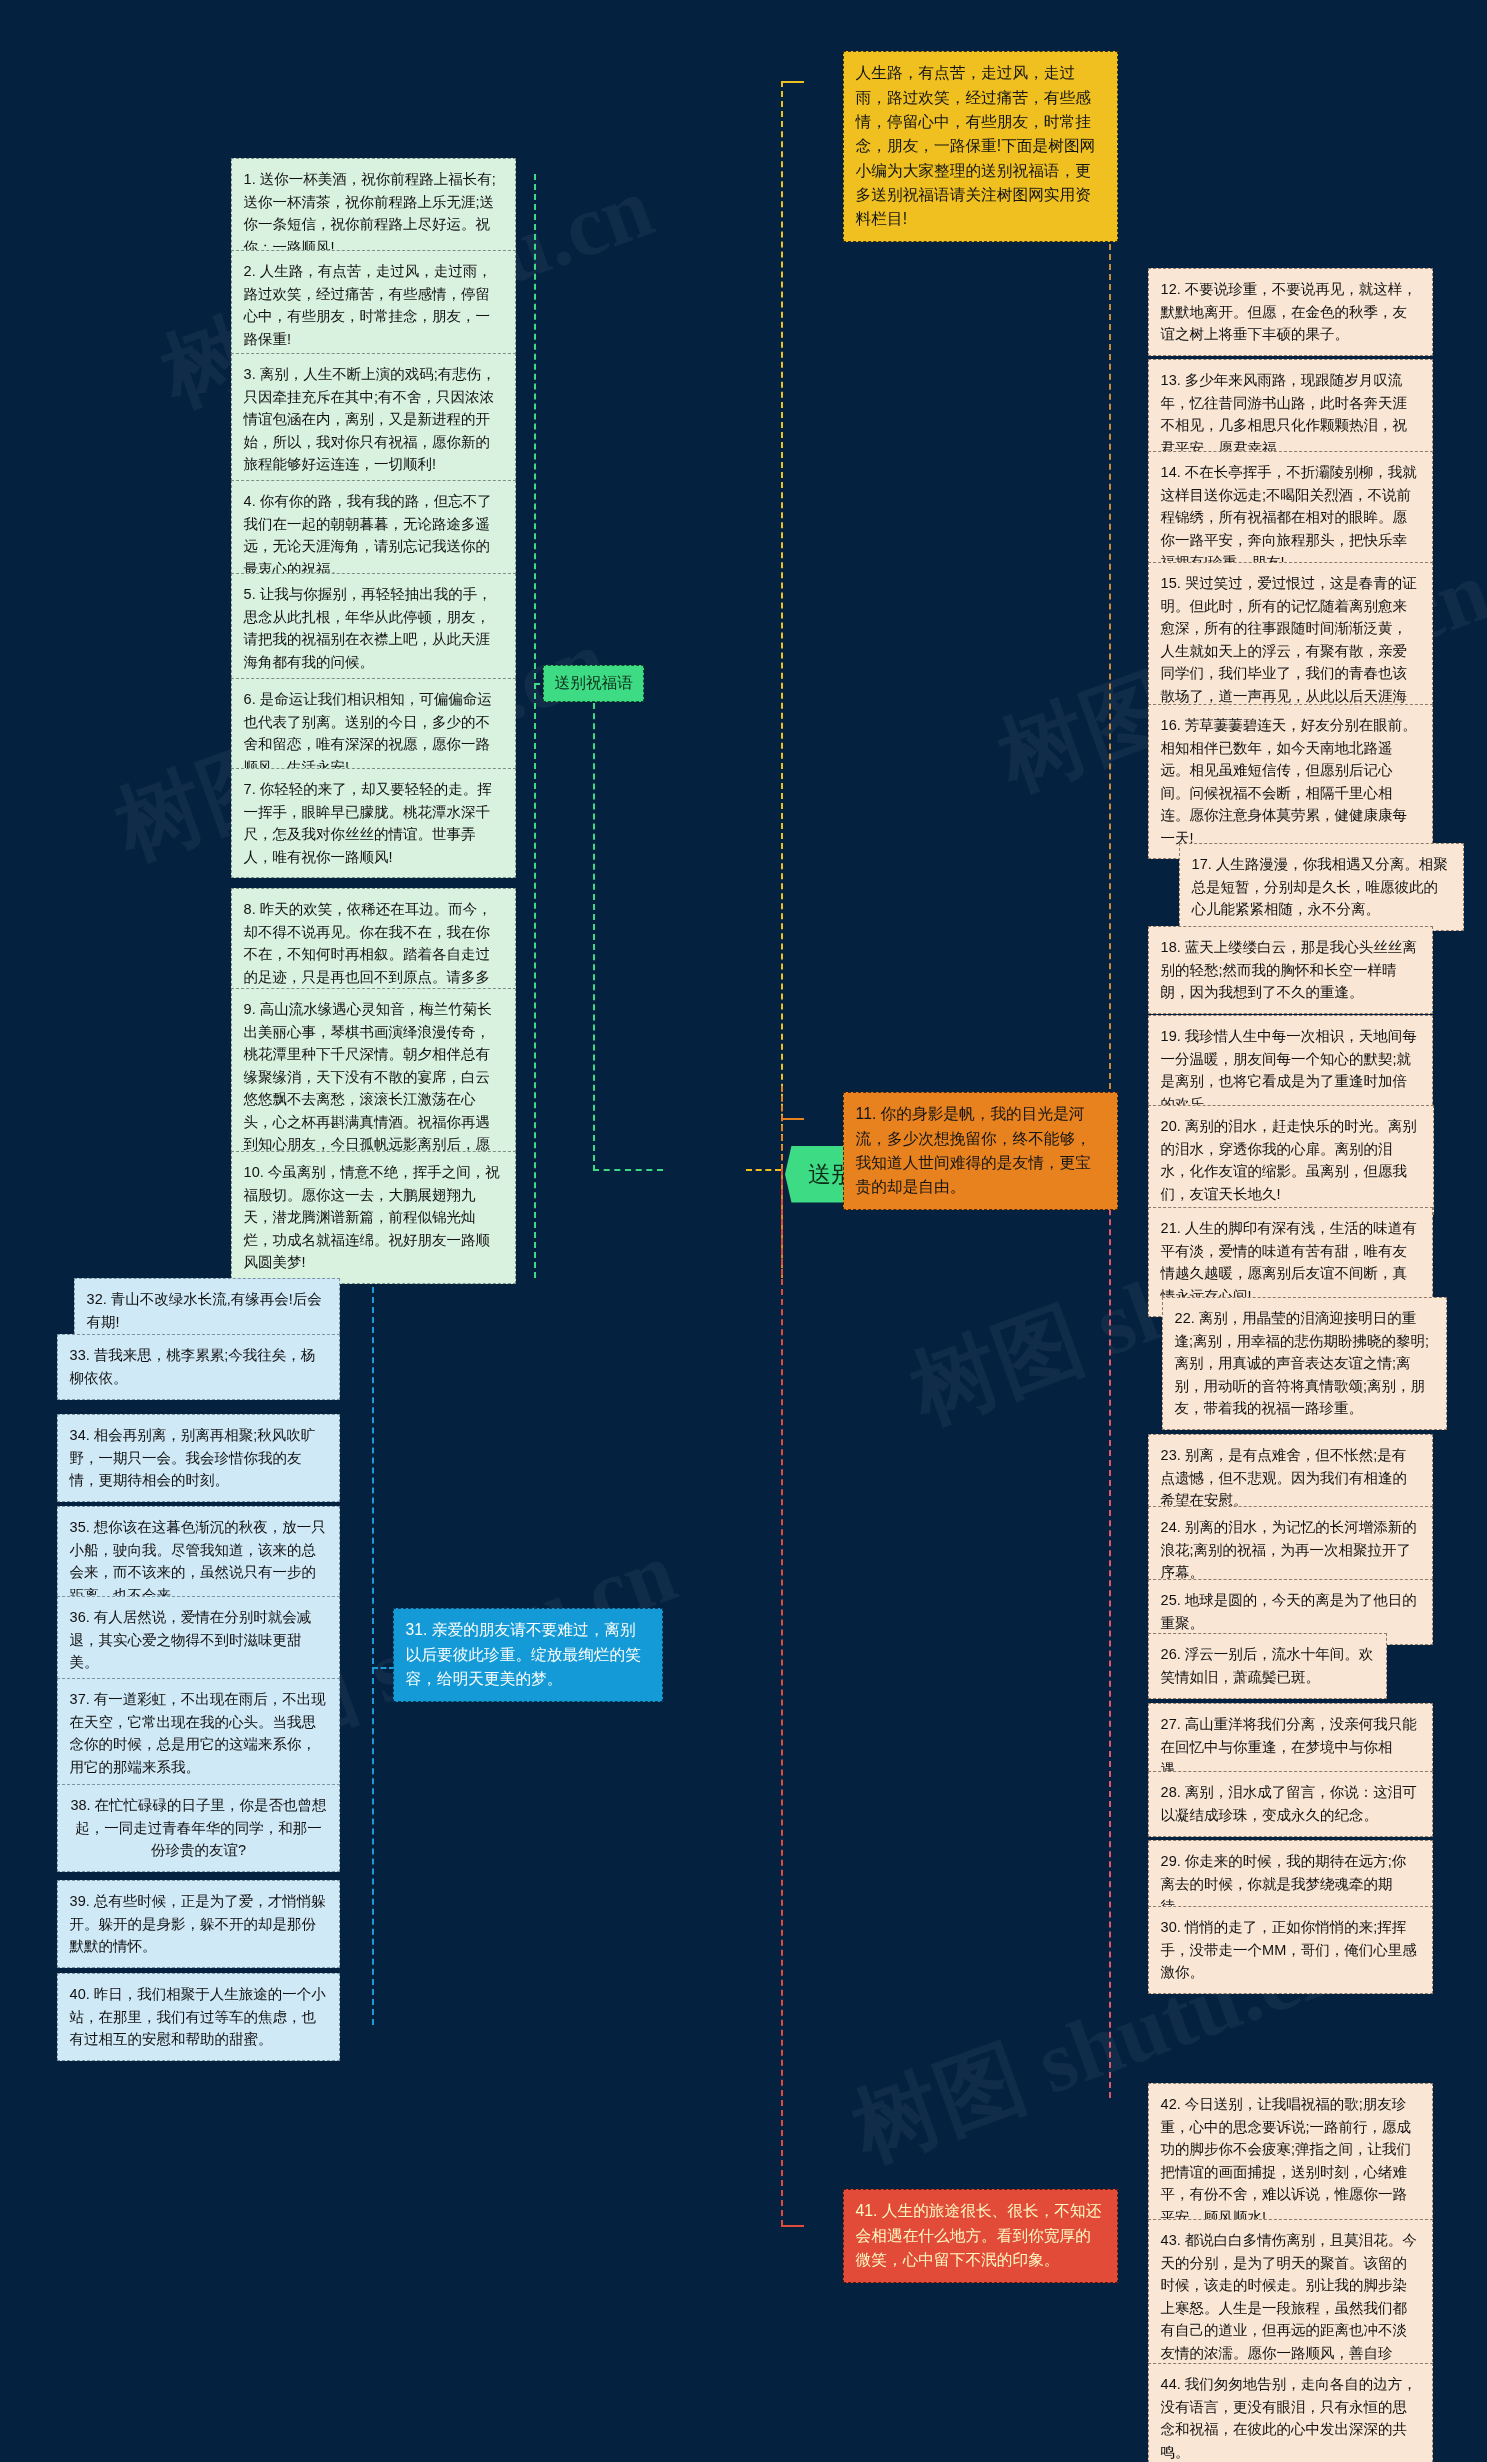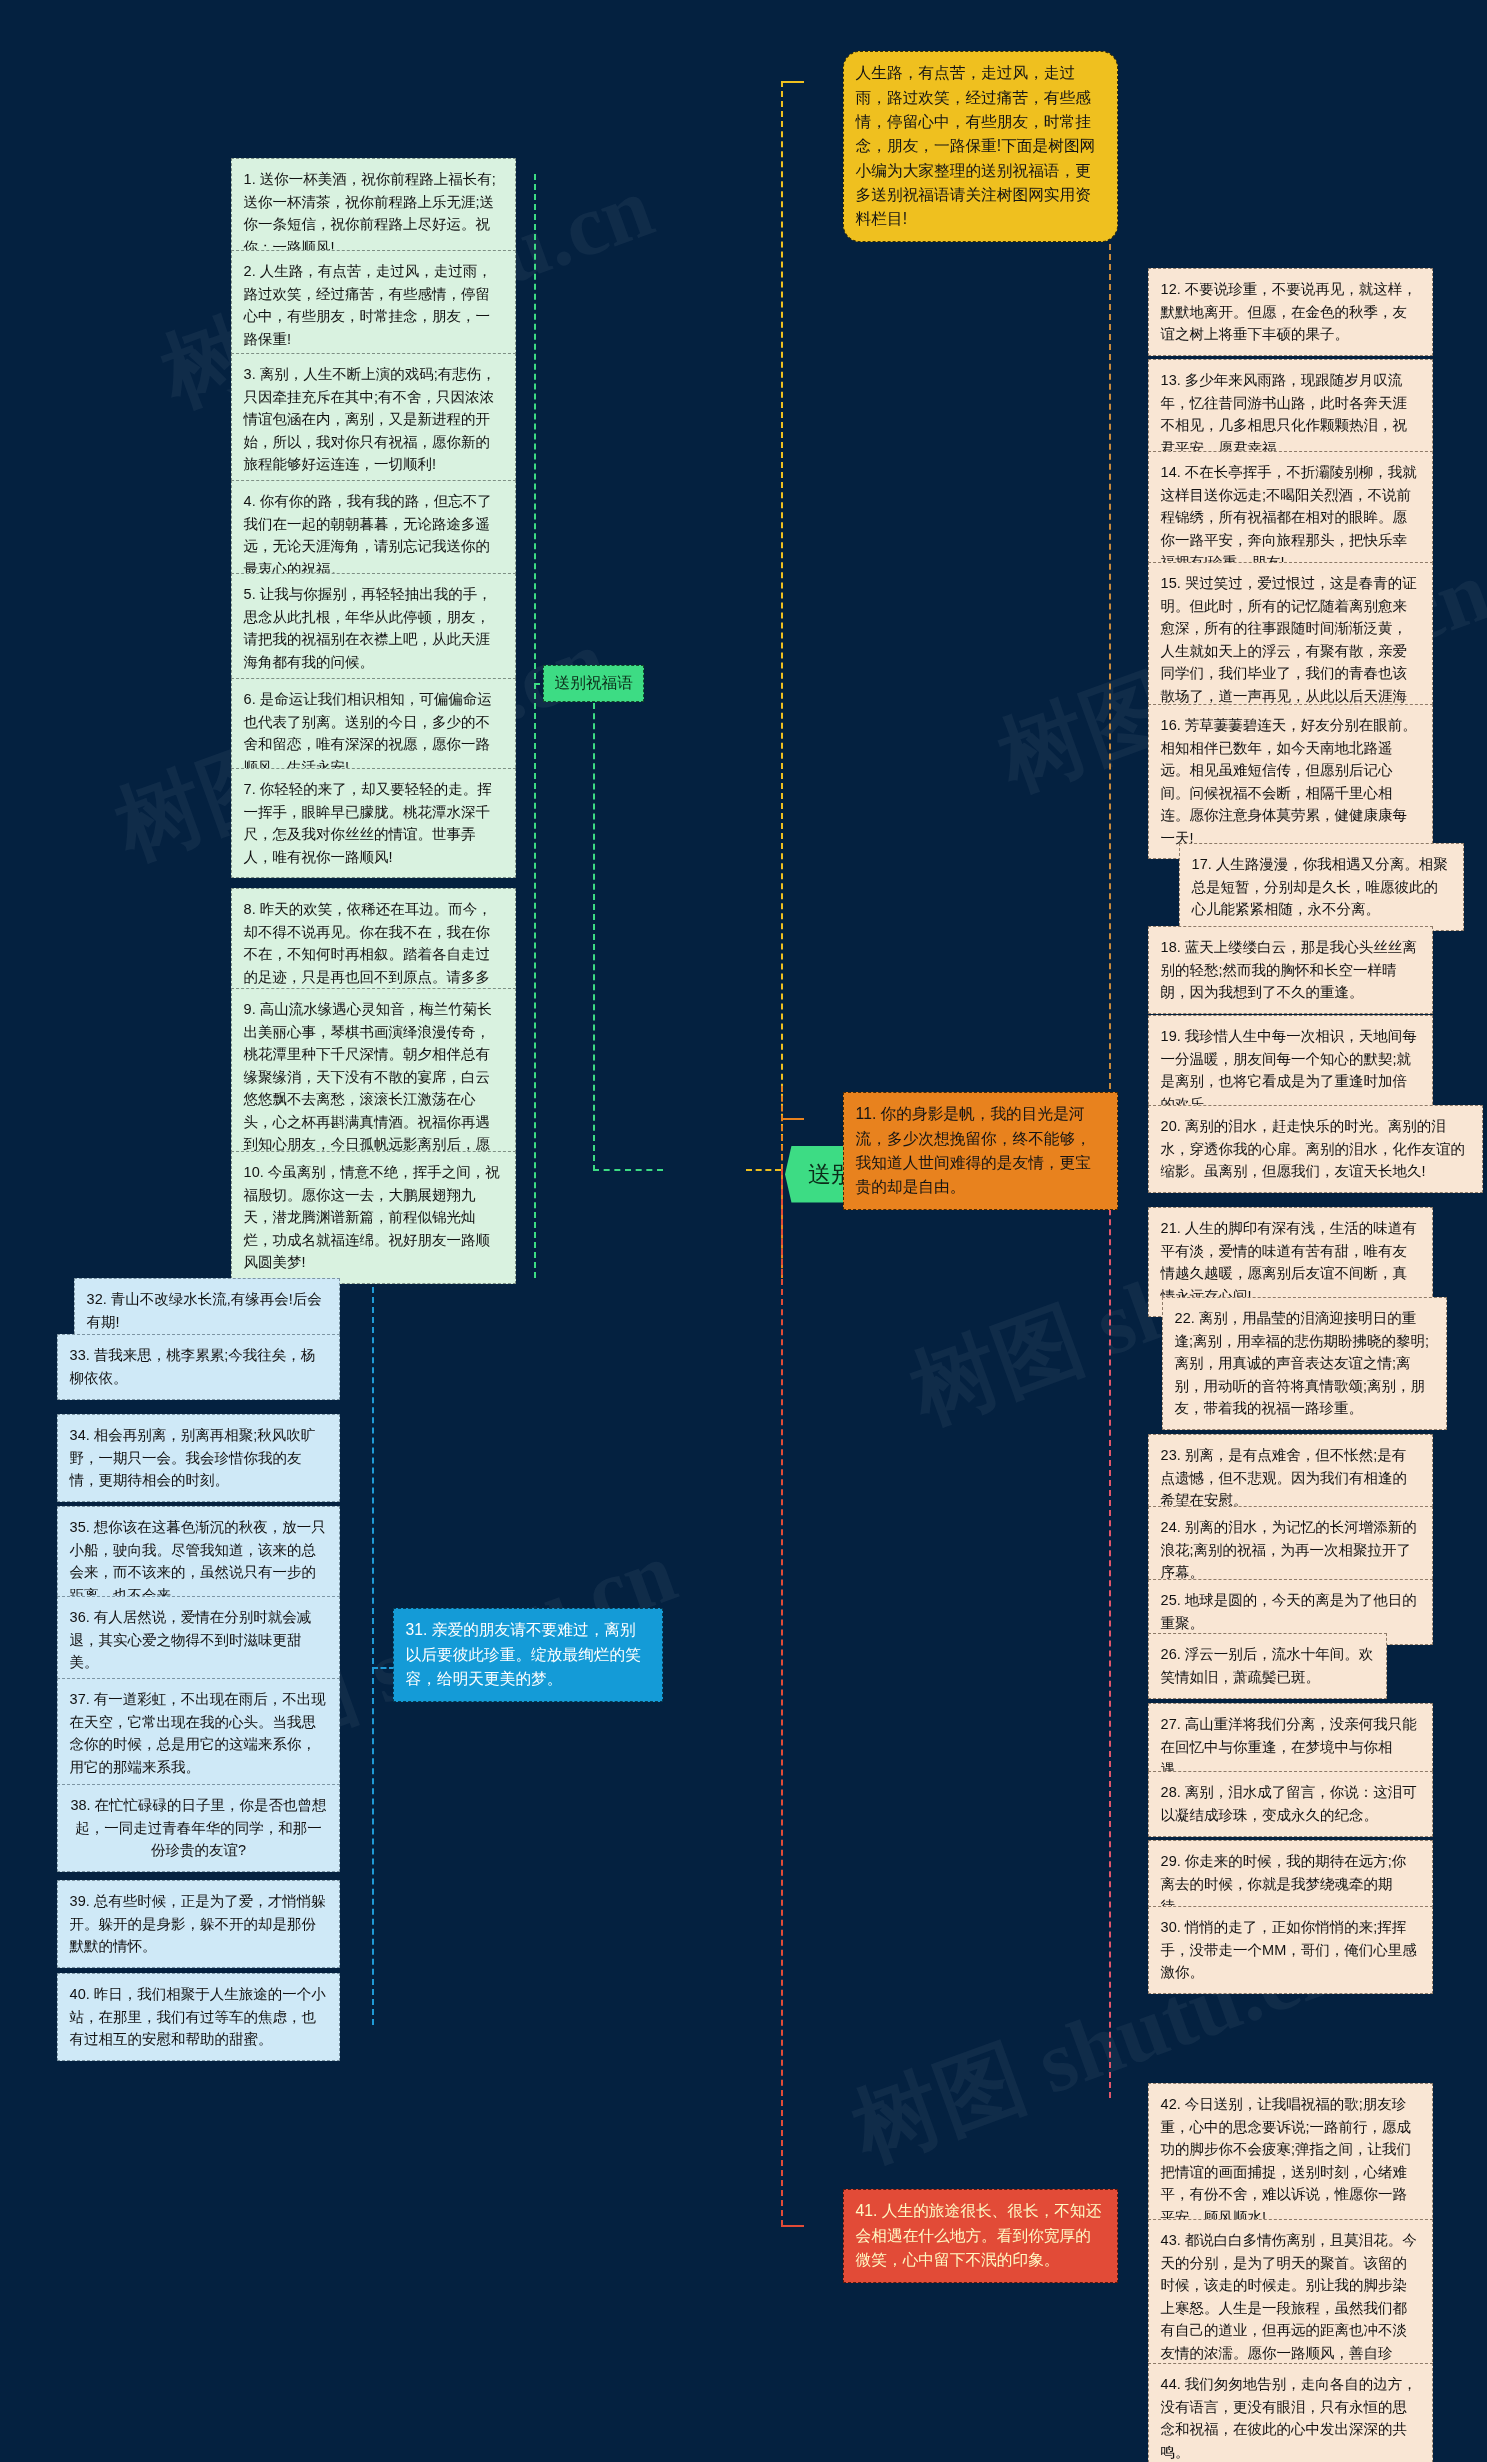--- a/index.html
+++ b/index.html
@@ -82,21 +82,21 @@
 <div class="hline tan" style="left:988px;top:1169px;width:122px;"></div>
 <div class="vline pk" style="left:1109px;top:1169px;height:929px;"></div>
 
 <div class="vline b" style="left:372px;top:1287px;height:738px;"></div>
 <div class="hline b" style="left:372px;top:1667px;width:23px;"></div>
 
 <div class="root" style="left:785px;top:1146px;">送别祝福语</div>
 
 <div class="chip" style="left:543px;top:665px;">送别祝福语</div>
 
-<div class="node yellow" style="left:843px;top:51px;width:275px;border-radius:17px;">人生路，有点苦，走过风，走过雨，路过欢笑，经过痛苦，有些感情，停留心中，有些朋友，时常挂念，朋友，一路保重!下面是树图网小编为大家整理的送别祝福语，更多送别祝福语请关注树图网实用资料栏目!</div>
+<div class="node yellow" style="left:843px;top:51px;width:275px;">人生路，有点苦，走过风，走过雨，路过欢笑，经过痛苦，有些感情，停留心中，有些朋友，时常挂念，朋友，一路保重!下面是树图网小编为大家整理的送别祝福语，更多送别祝福语请关注树图网实用资料栏目!</div>
 
 <div class="node orange" style="left:843px;top:1092px;width:275px;">11. 你的身影是帆，我的目光是河流，多少次想挽留你，终不能够，我知道人世间难得的是友情，更宝贵的却是自由。</div>
 
 <div class="node blue" style="left:393px;top:1608px;width:270px;">31. 亲爱的朋友请不要难过，离别以后要彼此珍重。绽放最绚烂的笑容，给明天更美的梦。</div>
 
 <div class="node red" style="left:843px;top:2189px;width:275px;">41. 人生的旅途很长、很长，不知还会相遇在什么地方。看到你宽厚的微笑，心中留下不泯的印象。</div>
 
 <div class="node green" style="left:231px;top:158px;width:285px;">1. 送你一杯美酒，祝你前程路上福长有;送你一杯清茶，祝你前程路上乐无涯;送你一条短信，祝你前程路上尽好运。祝你：一路顺风!</div>
 <div class="node green" style="left:231px;top:250px;width:285px;">2. 人生路，有点苦，走过风，走过雨，路过欢笑，经过痛苦，有些感情，停留心中，有些朋友，时常挂念，朋友，一路保重!</div>
 <div class="node green" style="left:231px;top:353px;width:285px;">3. 离别，人生不断上演的戏码;有悲伤，只因牵挂充斥在其中;有不舍，只因浓浓情谊包涵在内，离别，又是新进程的开始，所以，我对你只有祝福，愿你新的旅程能够好运连连，一切顺利!</div>
@@ -119,21 +119,21 @@
 <div class="node lblue" style="left:57px;top:1973px;width:283px;">40. 昨日，我们相聚于人生旅途的一个小站，在那里，我们有过等车的焦虑，也有过相互的安慰和帮助的甜蜜。</div>
 
 <div class="node beige" style="left:1148px;top:268px;width:285px;">12. 不要说珍重，不要说再见，就这样，默默地离开。但愿，在金色的秋季，友谊之树上将垂下丰硕的果子。</div>
 <div class="node beige" style="left:1148px;top:359px;width:285px;">13. 多少年来风雨路，现跟随岁月叹流年，忆往昔同游书山路，此时各奔天涯不相见，几多相思只化作颗颗热泪，祝君平安，愿君幸福。</div>
 <div class="node beige" style="left:1148px;top:451px;width:285px;">14. 不在长亭挥手，不折灞陵别柳，我就这样目送你远走;不喝阳关烈酒，不说前程锦绣，所有祝福都在相对的眼眸。愿你一路平安，奔向旅程那头，把快乐幸福拥有!珍重，朋友!</div>
 <div class="node beige" style="left:1148px;top:562px;width:285px;">15. 哭过笑过，爱过恨过，这是春青的证明。但此时，所有的记忆随着离别愈来愈深，所有的往事跟随时间渐渐泛黄，人生就如天上的浮云，有聚有散，亲爱同学们，我们毕业了，我们的青春也该散场了，道一声再见，从此以后天涯海角都会有我的问候。</div>
 <div class="node beige" style="left:1148px;top:704px;width:285px;">16. 芳草萋萋碧连天，好友分别在眼前。相知相伴已数年，如今天南地北路遥远。相见虽难短信传，但愿别后记心间。问候祝福不会断，相隔千里心相连。愿你注意身体莫劳累，健健康康每一天!</div>
 <div class="node beige" style="left:1148px;top:843px;width:285px;margin-left:31px;">17. 人生路漫漫，你我相遇又分离。相聚总是短暂，分别却是久长，唯愿彼此的心儿能紧紧相随，永不分离。</div>
 <div class="node beige" style="left:1148px;top:926px;width:285px;">18. 蓝天上缕缕白云，那是我心头丝丝离别的轻愁;然而我的胸怀和长空一样晴朗，因为我想到了不久的重逢。</div>
 <div class="node beige" style="left:1148px;top:1015px;width:285px;">19. 我珍惜人生中每一次相识，天地间每一分温暖，朋友间每一个知心的默契;就是离别，也将它看成是为了重逢时加倍的欢乐。</div>
-<div class="node beige" style="left:1148px;top:1105px;width:335px;">20. 离别的泪水，赶走快乐的时光。离别的泪水，穿透你我的心扉。离别的泪水，化作友谊的缩影。虽离别，但愿我们，友谊天长地久!</div>
+<div class="node beige" style="left:1148px;top:1105px;width:286px;">20. 离别的泪水，赶走快乐的时光。离别的泪水，穿透你我的心扉。离别的泪水，化作友谊的缩影。虽离别，但愿我们，友谊天长地久!</div>
 <div class="node beige" style="left:1148px;top:1207px;width:285px;">21. 人生的脚印有深有浅，生活的味道有平有淡，爱情的味道有苦有甜，唯有友情越久越暖，愿离别后友谊不间断，真情永远存心间!</div>
 <div class="node beige" style="left:1162px;top:1297px;width:285px;">22. 离别，用晶莹的泪滴迎接明日的重逢;离别，用幸福的悲伤期盼拂晓的黎明;离别，用真诚的声音表达友谊之情;离别，用动听的音符将真情歌颂;离别，朋友，带着我的祝福一路珍重。</div>
 <div class="node beige" style="left:1148px;top:1434px;width:285px;">23. 别离，是有点难舍，但不怅然;是有点遗憾，但不悲观。因为我们有相逢的希望在安慰。</div>
 <div class="node beige" style="left:1148px;top:1506px;width:285px;">24. 别离的泪水，为记忆的长河增添新的浪花;离别的祝福，为再一次相聚拉开了序幕。</div>
 <div class="node beige" style="left:1148px;top:1579px;width:285px;">25. 地球是圆的，今天的离是为了他日的重聚。</div>
 <div class="node beige" style="left:1148px;top:1633px;width:239px;">26. 浮云一别后，流水十年间。欢笑情如旧，萧疏鬓已斑。</div>
 <div class="node beige" style="left:1148px;top:1703px;width:285px;">27. 高山重洋将我们分离，没亲何我只能在回忆中与你重逢，在梦境中与你相遇。</div>
 <div class="node beige" style="left:1148px;top:1771px;width:285px;">28. 离别，泪水成了留言，你说：这泪可以凝结成珍珠，变成永久的纪念。</div>
 <div class="node beige" style="left:1148px;top:1840px;width:285px;">29. 你走来的时候，我的期待在远方;你离去的时候，你就是我梦绕魂牵的期待。</div>
 <div class="node beige" style="left:1148px;top:1906px;width:285px;">30. 悄悄的走了，正如你悄悄的来;挥挥手，没带走一个MM，哥们，俺们心里感激你。</div>

